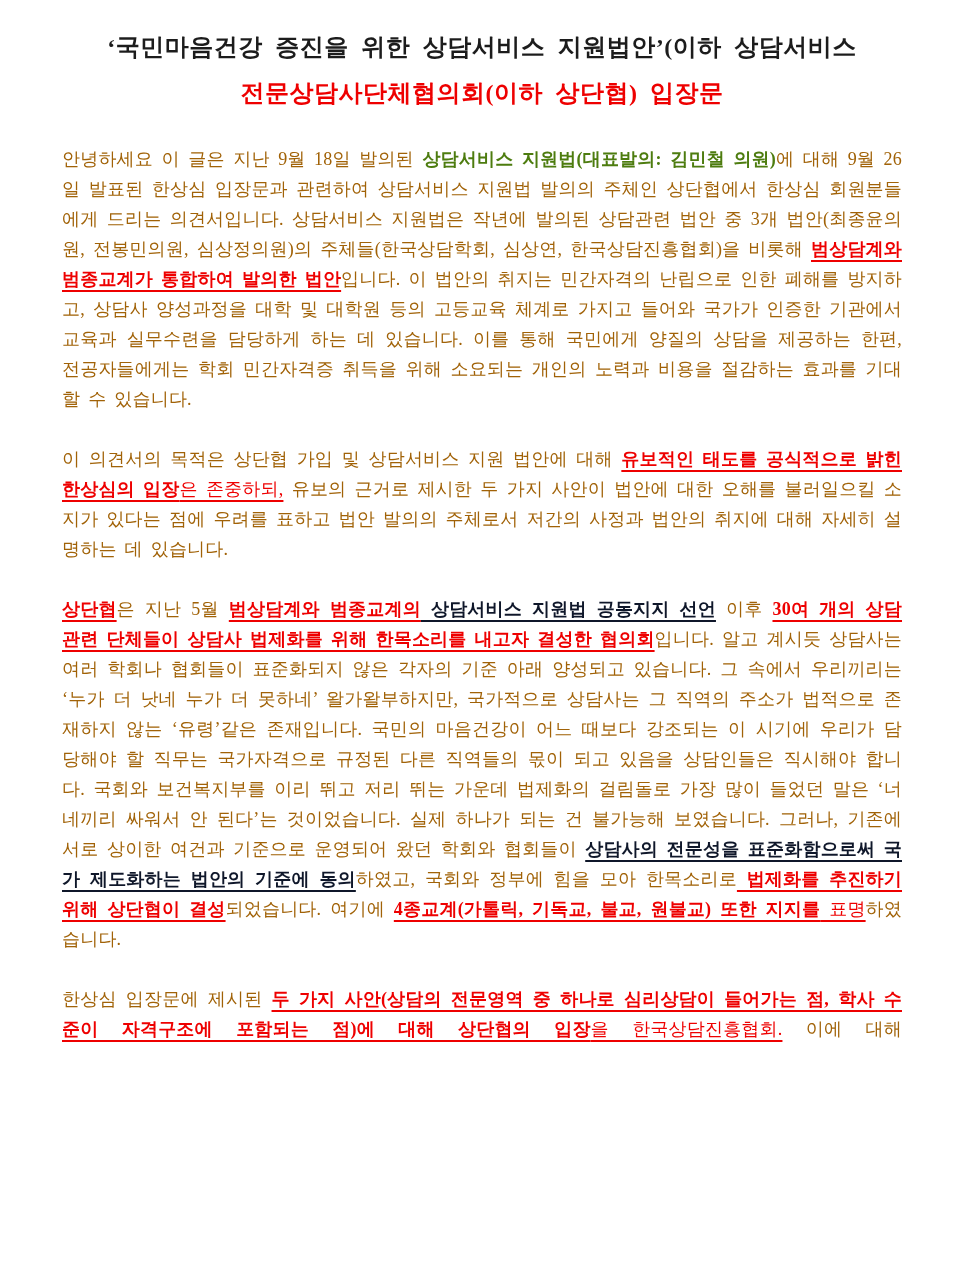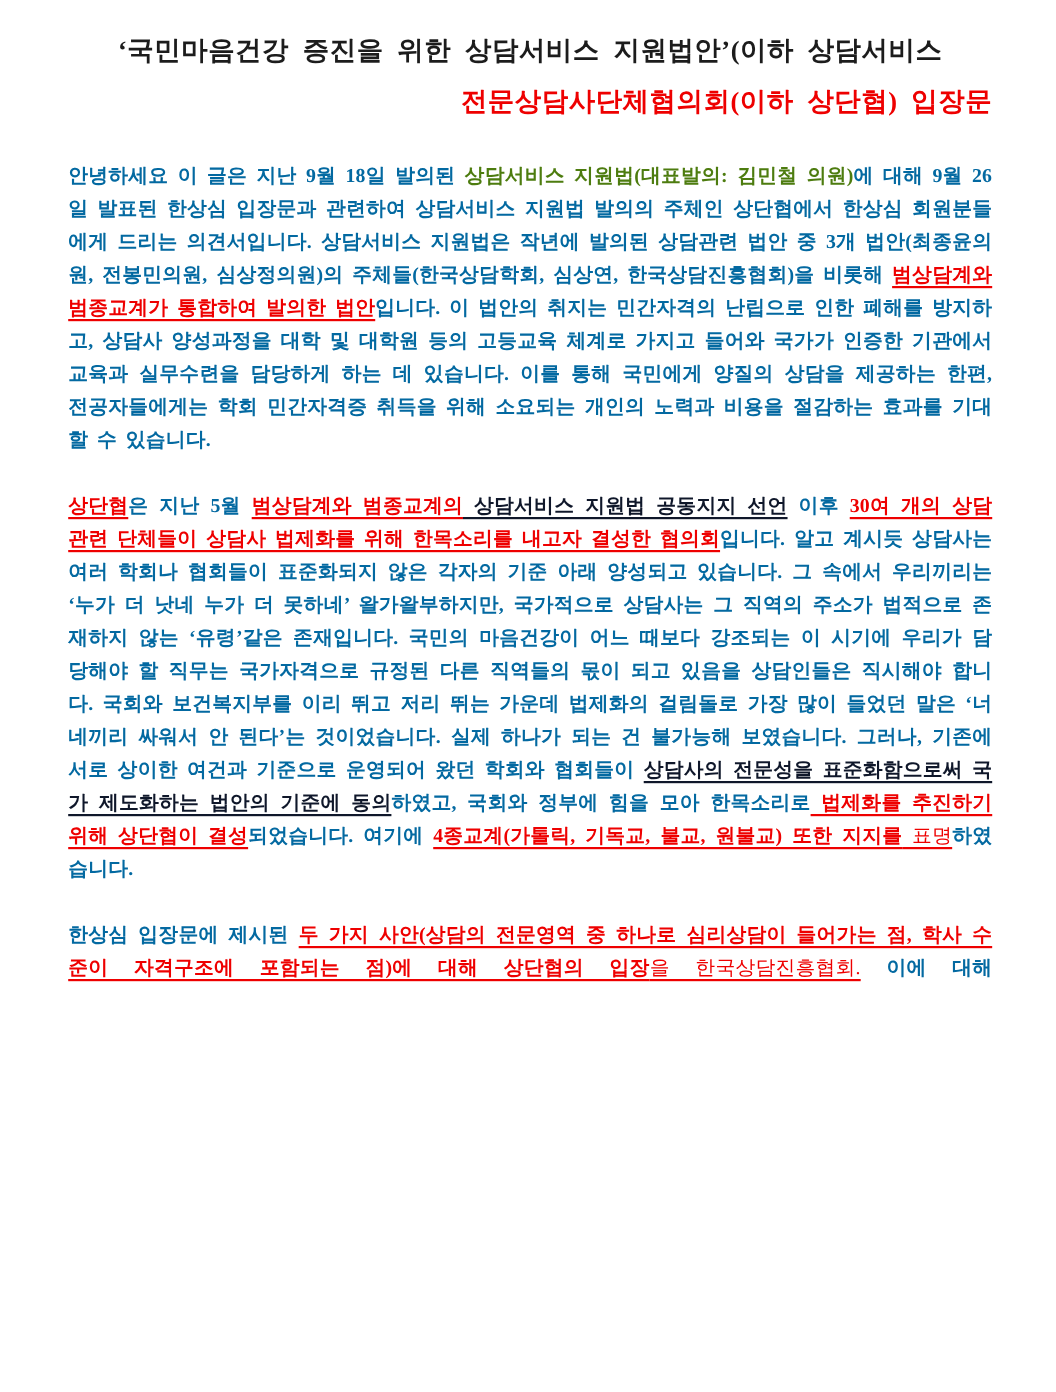--- a/index.html
+++ b/index.html
@@ -20,33 +20,33 @@
   .doc-title {
     text-align: center;
     font-size: 24px;
     font-weight: bold;
     line-height: 46px;
     letter-spacing: 0.5px;
     word-spacing: 0.25em;
     margin-bottom: 28px;
   }
   .title-line { white-space: nowrap; }
-  .title-line.red { color: #ee0000; text-align: right; }
+  .title-line.red { color: #ee0000; }
   .doc-body {
     font-size: 18px;
     line-height: 30px;
     letter-spacing: 0.2px;
     word-spacing: 0.18em;
   }
   p.para {
     margin: 0 0 30px 0;
     text-align: justify;
   }
   p.para.jl { text-align-last: justify; }
-  .run-n  { color: #0369a1; font-weight: bold; }
+  .run-n  { color: #a16207; }
   .run-bu {
     color: #0f172a; font-weight: bold;
     text-decoration: underline;
     text-decoration-thickness: 2px;
     text-underline-offset: 5px;
   }
   .run-rb { color: #4d7c0f; font-weight: bold; }
   .run-rbu {
     color: #ee0000; font-weight: bold;
     text-decoration: underline;
@@ -63,16 +63,17 @@
 </head>
 <body>
 
 <div class="page">
   <div class="doc-title">
       <div class="title-line">‘국민마음건강 증진을 위한 상담서비스 지원법안’(이하 상담서비스</div>
       <div class="title-line red">전문상담사단체협의회(이하 상단협) 입장문</div>
     </div>
   <div class="doc-body">
       <p class="para"><span class="run-n">안녕하세요 이 글은 지난 9월 18일 발의된 </span><span class="run-rb">상담서비스 지원법(대표발의: 김민철 의원)</span><span class="run-n">에 대해 9월 26일 발표된 한상심 입장문과 관련하여 상담서비스 지원법 발의의 주체인 상단협에서 한상심 회원분들에게 드리는 의견서입니다. 상담서비스 지원법은 작년에 발의된 상담관련 법안 중 3개 법안(최종윤의원, 전봉민의원, 심상정의원)의 주체들(한국상담학회, 심상연, 한국상담진흥협회)을 비롯해 </span><span class="run-rbu">범상담계와 범종교계가 통합하여 발의한 법안</span><span class="run-n">입니다. 이 법안의 취지는 민간자격의 난립으로 인한 폐해를 방지하고, 상담사 양성과정을 대학 및 대학원 등의 고등교육 체계로 가지고 들어와 국가가 인증한 기관에서 교육과 실무수련을 담당하게 하는 데 있습니다. 이를 통해 국민에게 양질의 상담을 제공하는 한편, 전공자들에게는 학회 민간자격증 취득을 위해 소요되는 개인의 노력과 비용을 절감하는 효과를 기대할 수 있습니다.</span></p>
+      <p class="para"><span class="run-n">이 의견서의 목적은 상단협 가입 및 상담서비스 지원 법안에 대해 </span><span class="run-rbu">유보적인 태도를 공식적으로 밝힌 한상심의 입장</span><span class="run-ru">은 존중하되,</span><span class="run-n"> 유보의 근거로 제시한 두 가지 사안이 법안에 대한 오해를 불러일으킬 소지가 있다는 점에 우려를 표하고 법안 발의의 주체로서 저간의 사정과 법안의 취지에 대해 자세히 설명하는 데 있습니다.</span></p>
       <p class="para"><span class="run-rbu">상단협</span><span class="run-n">은 지난 5월 </span><span class="run-rbu">범상담계와 범종교계의</span><span class="run-bu"> 상담서비스 지원법 공동지지 선언</span><span class="run-n"> 이후 </span><span class="run-rbu">30여 개의 상담 관련 단체들이 상담사 법제화를 위해 한목소리를 내고자 결성한 협의회</span><span class="run-n">입니다. 알고 계시듯 상담사는 여러 학회나 협회들이 표준화되지 않은 각자의 기준 아래 양성되고 있습니다. 그 속에서 우리끼리는 ‘누가 더 낫네 누가 더 못하네’ 왈가왈부하지만, 국가적으로 상담사는 그 직역의 주소가 법적으로 존재하지 않는 ‘유령’같은 존재입니다. 국민의 마음건강이 어느 때보다 강조되는 이 시기에 우리가 담당해야 할 직무는 국가자격으로 규정된 다른 직역들의 몫이 되고 있음을 상담인들은 직시해야 합니다. 국회와 보건복지부를 이리 뛰고 저리 뛰는 가운데 법제화의 걸림돌로 가장 많이 들었던 말은 ‘너네끼리 싸워서 안 된다’는 것이었습니다. 실제 하나가 되는 건 불가능해 보였습니다. 그러나, 기존에 서로 상이한 여건과 기준으로 운영되어 왔던 학회와 협회들이 </span><span class="run-bu">상담사의 전문성을 표준화함으로써 국가 제도화하는 법안의 기준에 동의</span><span class="run-n">하였고, 국회와 정부에 힘을 모아 한목소리로</span><span class="run-rbu"> 법제화를 추진하기 위해 상단협이 결성</span><span class="run-n">되었습니다. 여기에 </span><span class="run-rbu">4종교계(가톨릭, 기독교, 불교, 원불교) 또한 지지를</span><span class="run-ru"> 표명</span><span class="run-n">하였습니다.</span></p>
       <p class="para jl"><span class="run-n">한상심 입장문에 제시된 </span><span class="run-rbu">두 가지 사안(상담의 전문영역 중 하나로 심리상담이 들어가는 점, 학사 수준이 자격구조에 포함되는 점)에 대해 상단협의 입장</span><span class="run-ru">을 한국상담진흥협회.</span><span class="run-n"> 이에 대해</span></p>
     </div>
 </div>
 
 </body></html>

